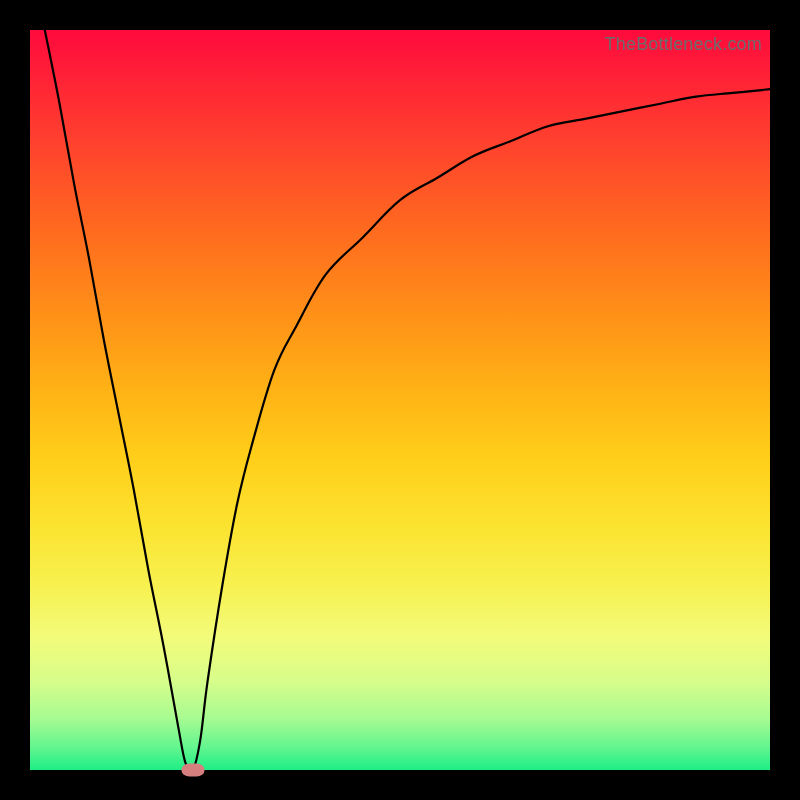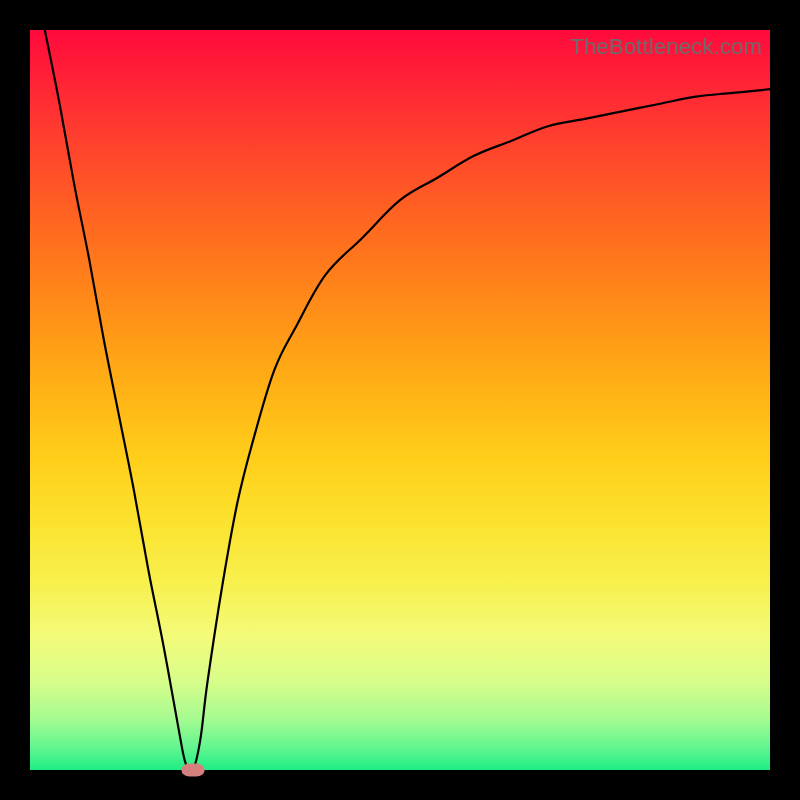--- a/index.html
+++ b/index.html
@@ -36,21 +36,21 @@
       #d7fd8a 88%,
       #a7fb91 93%,
       #62f58f 97%,
       #1dee85 100%);
   }
   .watermark {
     position: absolute;
     top: 4px;
     right: 8px;
     color: #6c6c6c;
-    font-size: 22px;
+    font-size: 18px;
     font-weight: 500;
     letter-spacing: 0.2px;
     user-select: none;
   }
   svg.curve {
     position: absolute;
     left: 0;
     top: 0;
     width: 740px;
     height: 740px;

